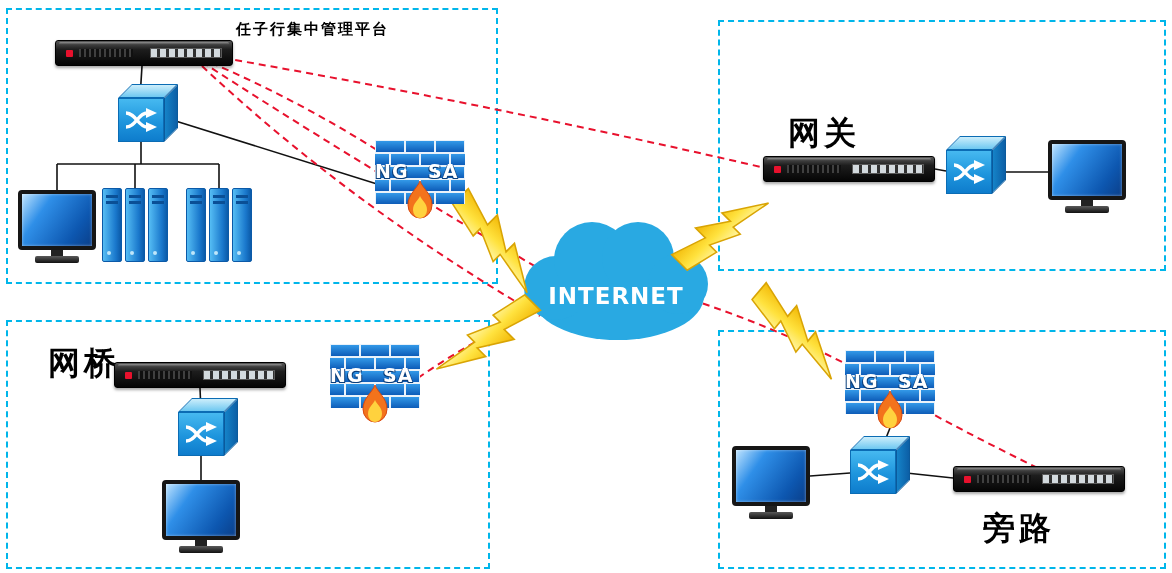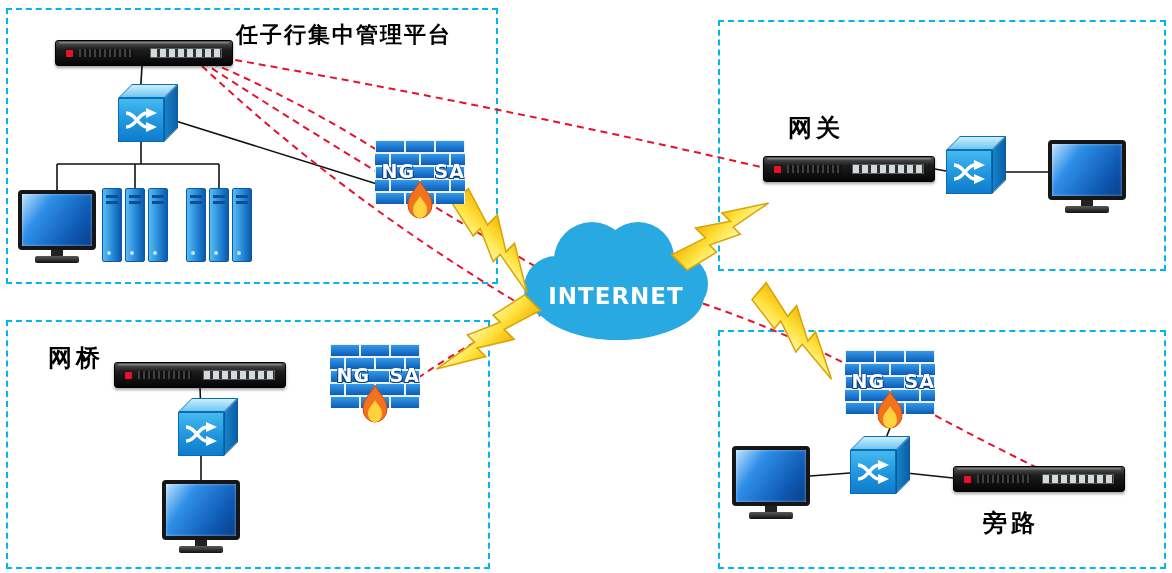--- a/index.html
+++ b/index.html
@@ -5,22 +5,22 @@
   *{box-sizing:border-box;margin:0;padding:0}
   html,body{width:1172px;height:573px}
   body{position:relative;background:#ffffff;overflow:hidden;
        font-family:"DejaVu Sans","Liberation Sans",sans-serif}
 
   
   .zone{position:absolute;border:2px dashed #00b6ea;z-index:0}
 
   
   .lbl{position:absolute;font-weight:700;color:#000;z-index:3;letter-spacing:2px;white-space:nowrap}
-  .lbl-big{font-size:22px}
-  .lbl-cn{font-size:24px;letter-spacing:4px}
+  .lbl-big{font-size:15px}
+  .lbl-cn{font-size:32px;letter-spacing:4px}
 
   
   .overlay{position:absolute;left:0;top:0;z-index:1;pointer-events:none}
   .overlay text{font-family:"DejaVu Sans","Liberation Sans",sans-serif}
 
   .dev{position:absolute;z-index:2}
 
   
   .appliance{height:26px;border-radius:3px;border:1px solid #000;
     background:linear-gradient(180deg,#585858 0%,#1d1d1d 35%,#050505 100%);
@@ -59,21 +59,21 @@
   .towers{display:flex;gap:3px}
   .tower{position:relative;width:20px;height:74px;border:1px solid #0b5aa8;border-radius:2px;
     background:linear-gradient(90deg,#55bdf4 0%,#1a78cc 70%,#0b5aa8 100%)}
   .tower::before{content:"";position:absolute;left:3px;right:3px;top:6px;height:11px;
     background:repeating-linear-gradient(180deg,#0a4f96 0 3px,transparent 3px 6px)}
   .tower::after{content:"";position:absolute;left:4px;bottom:6px;width:4px;height:4px;
     border-radius:50%;background:#bfe6fa}
 
   
   .firewall{width:90px;height:64px}
-  .fw-label{position:absolute;left:0;top:20px;width:100%;text-align:right;z-index:2;
+  .fw-label{position:absolute;left:0;top:20px;width:100%;text-align:left;z-index:2;
     color:#fff;font-weight:700;font-size:19px;word-spacing:12px;letter-spacing:1px;
     text-shadow:1px 1px 0 #0a3e7a,-1px 1px 0 #0a3e7a}
   .fw-flame{position:absolute;left:50%;bottom:-20px;transform:translateX(-50%);z-index:3}
 </style>
 </head>
 <body>
 
 <div class="zone" style="left:6px;top:8px;width:492px;height:276px"></div>
 <div class="zone" style="left:718px;top:20px;width:448px;height:251px"></div>
 <div class="zone" style="left:6px;top:320px;width:484px;height:249px"></div>

